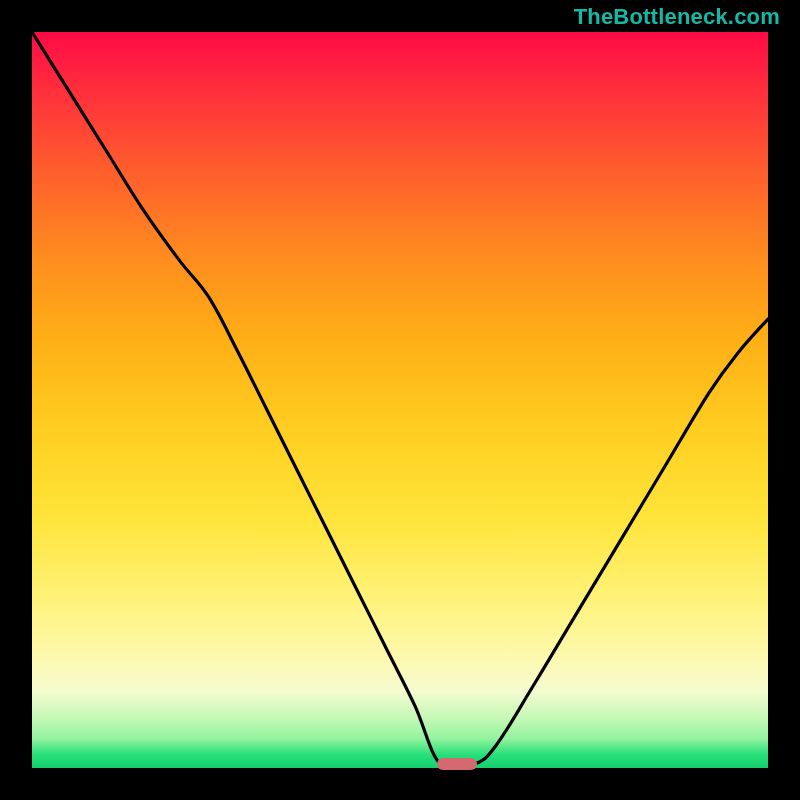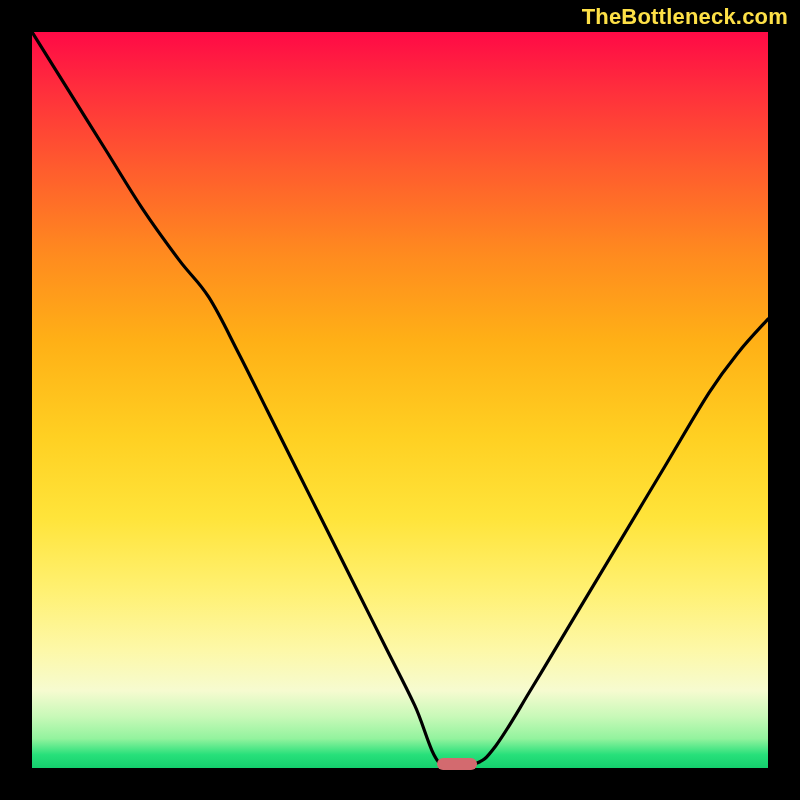--- a/index.html
+++ b/index.html
@@ -13,22 +13,22 @@
   }
   .frame {
     position: relative;
     width: 800px;
     height: 800px;
     background: #000;
   }
   .watermark {
     position: absolute;
     top: 4px;
-    right: 12px;
-    color: #fde047;
+    right: 20px;
+    color: #14b8a6;
     font-size: 22px;
     font-weight: 600;
     letter-spacing: 0.2px;
     z-index: 30;
   }
   .plot-area {
     position: absolute;
     left: 32px;
     top: 32px;
     width: 736px;

